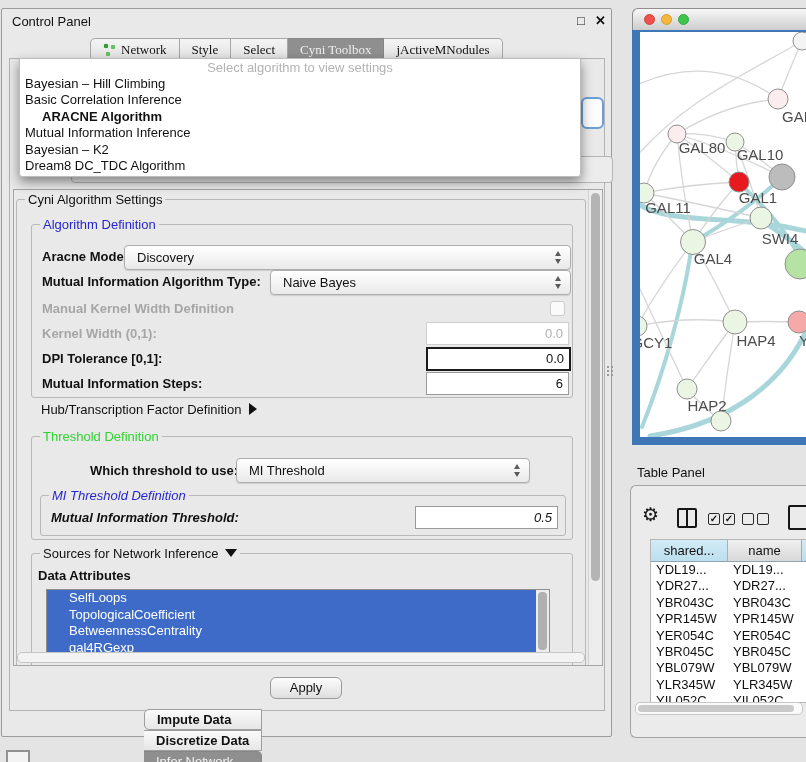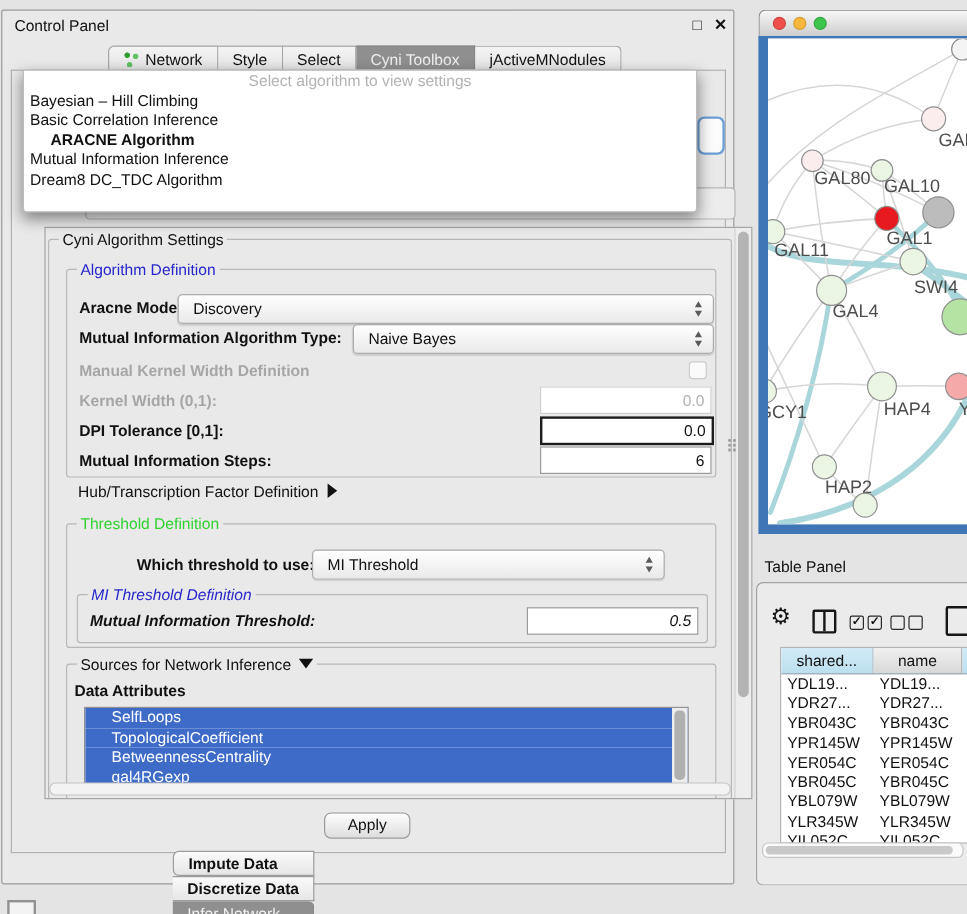--- a/index.html
+++ b/index.html
@@ -7,21 +7,21 @@
          font-family:"Liberation Sans",sans-serif;font-size:13px;color:#111;overflow:hidden;}
   .abs{position:absolute;}
 
   
   .control-panel{position:absolute;left:1px;top:8px;width:609px;height:727px;
                  background:#e9e9e9;border:1px solid #9b9b9b;border-radius:2px;}
   .cp-title{position:absolute;left:10px;top:5px;}
   .cp-float{position:absolute;left:575px;top:4px;font-size:13px;color:#222;}
   .cp-close{position:absolute;left:593px;top:4px;font-weight:bold;font-size:13px;color:#111;}
 
-  .cp-tabs{position:absolute;left:88px;top:29px;display:flex;height:23px;}
+  .cp-tabs{position:absolute;left:88px;top:29px;display:flex;height:23px;font-family:Liberation Serif, serif;}
   .cp-tab{display:flex;align-items:center;gap:5px;padding:0 12px;line-height:19px;
           border:1px solid #a6a6a6;border-left:none;background:linear-gradient(#f4f4f4,#e2e2e2);}
   .cp-tab:first-child{border-left:1px solid #a6a6a6;border-radius:5px 0 0 5px;}
   .cp-tab:last-child{border-radius:0 5px 5px 0;}
   .cp-tab.selected{background:#8f8f8f;color:#efefef;border-color:#868686;}
   .net-icon{width:13px;height:13px;display:inline-block;
      background:
        radial-gradient(circle at 3px 3px,#2f9e2f 2px,rgba(0,0,0,0) 2.6px),
        radial-gradient(circle at 10px 4px,#63c063 2px,rgba(0,0,0,0) 2.6px),
        radial-gradient(circle at 5px 11px,#63c063 2px,rgba(0,0,0,0) 2.6px);}
@@ -38,21 +38,21 @@
   .popup-item.highlight{font-weight:bold;padding-left:22px;}
 
   .peek-combo{position:absolute;left:579px;top:88px;width:19px;height:28px;
               border:2px solid #6b9fd6;border-radius:6px;background:#fcfcfc;z-index:3;}
   .ghost-combo{position:absolute;left:69px;top:147px;width:526px;height:25px;
                border:1px solid #b5b5b5;border-radius:4px;background:#ececec;color:#b5b5b5;
                line-height:25px;padding-left:14px;z-index:2;}
 
   
   .settings-pane{position:absolute;left:11px;top:180px;width:588px;height:475px;
-                 border:1px solid #a5a5a5;background:#e9e9e9;overflow:hidden;margin-left:24px;}
+                 border:1px solid #a5a5a5;background:#e9e9e9;overflow:hidden;}
   .settings-vscroll{position:absolute;right:0;top:0;width:13px;height:100%;
                     background:#ededed;border-left:1px solid #d2d2d2;}
   .settings-vscroll .thumb{position:absolute;left:2px;top:3px;width:9px;height:388px;
                     background:#b4b4b4;border-radius:5px;}
   .settings-hscroll{position:absolute;left:3px;bottom:2px;width:566px;height:9px;
                     background:#f3f3f3;border:1px solid #c4c4c4;border-radius:5px;}
 
   .groupbox{position:absolute;border:1px solid #b8b8b8;border-radius:3px;}
   .gb-title{position:absolute;top:-8px;left:8px;background:#e9e9e9;padding:0 3px;line-height:15px;white-space:nowrap;}
   .t-blue{color:#2626cc;} .t-green{color:#2fd32f;}
@@ -174,20 +174,21 @@
     <div class="ghost-combo">gal-filtered.sif default node</div>
     <div class="peek-combo"></div>
 
     <div class="algo-popup">
       <div class="popup-prompt">Select algorithm to view settings</div>
       <div id="popup-items">
           <div class="popup-item">Bayesian – Hill Climbing</div>
           <div class="popup-item">Basic Correlation Inference</div>
           <div class="popup-item highlight">ARACNE Algorithm</div>
           <div class="popup-item">Mutual Information Inference</div>
+          <div class="popup-item">Bayesian – K2</div>
           <div class="popup-item">Dream8 DC_TDC Algorithm</div>
         </div>
     </div>
 
     <div class="settings-pane">
 
       <div class="groupbox" style="left:2px;top:9px;width:568px;height:470px;">
         <span class="gb-title">Cyni Algorithm Settings</span>
 
         <div class="groupbox" style="left:14px;top:24px;width:540px;height:172px;">

